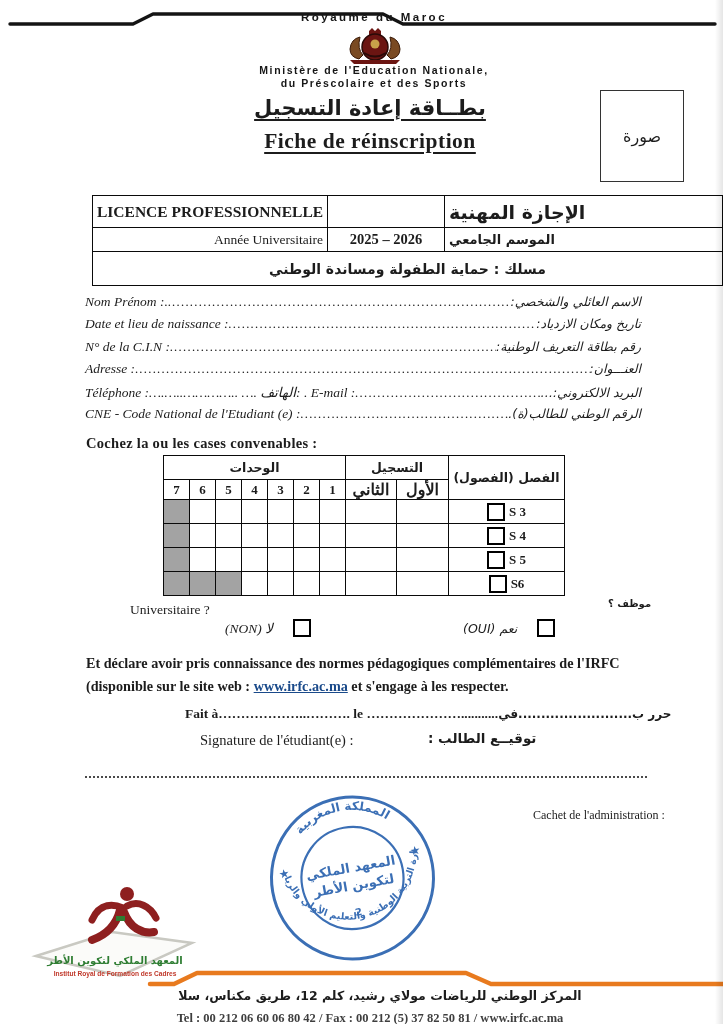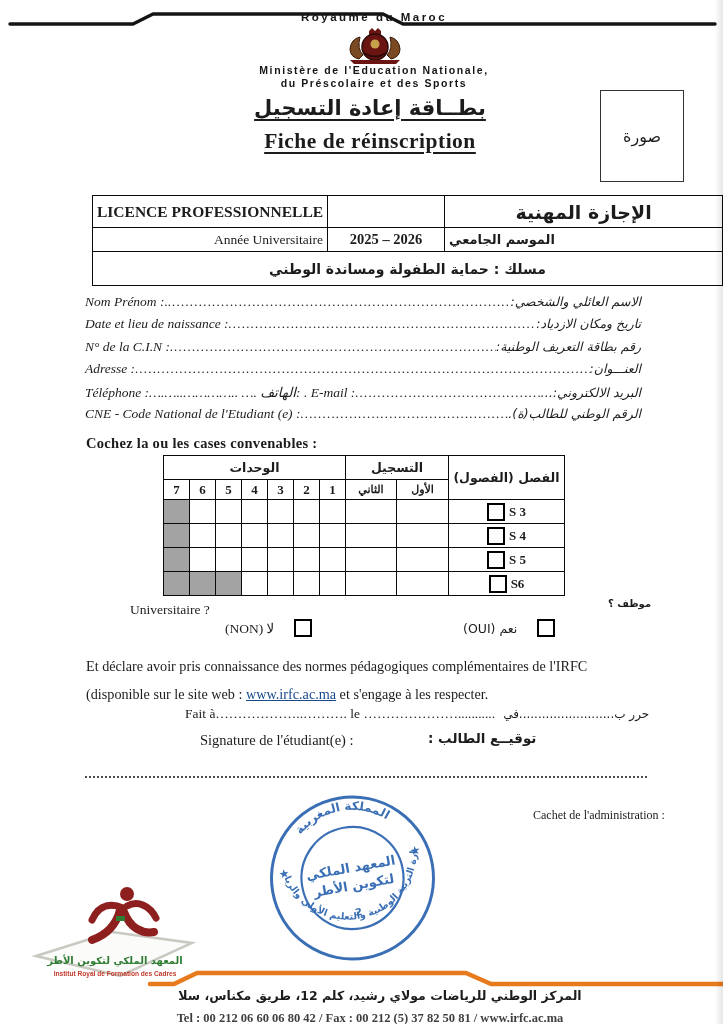--- a/index.html
+++ b/index.html
@@ -22,59 +22,59 @@
   .title-ar u, .title-fr u{text-decoration:underline;text-underline-offset:4px;}
   .title-fr{top:129px;left:0;width:740px;text-align:center;font-weight:bold;
     font-size:21.5px;letter-spacing:0.5px;}
   .photo-box{left:600px;top:90px;width:82px;height:90px;border:1.5px solid #333;
     display:flex;align-items:center;justify-content:center;font-size:16px;}
 
   
   .prog-table{left:60px;top:195px;border-collapse:collapse;table-layout:fixed;margin-left:32px;}
   .prog-table td{border:1.6px solid #0a0a0a;padding:0 4px;overflow:hidden;white-space:nowrap;}
   .pt-name-fr{font-weight:bold;font-size:15.5px;padding-left:6px;}
-  .pt-name-ar{font-weight:bold;font-size:19px;text-align:center;}
+  .pt-name-ar{font-weight:bold;font-size:19px;}
   .pt-year-fr{font-size:13.5px;text-align:right;padding-right:8px;}
   .pt-year-val{font-weight:bold;font-size:14.5px;text-align:center;}
   .pt-year-ar{font-weight:bold;font-size:13px;text-align:left;padding-left:8px;}
   .pt-track{font-weight:bold;font-size:14px;text-align:center;}
 
   
   .fields{left:85px;top:294px;width:556px;font-style:italic;}
   .field-row{display:flex;align-items:baseline;height:22.4px;font-size:13.5px;}
   .ffr{white-space:nowrap;}
   .fill{flex:1;overflow:hidden;white-space:nowrap;letter-spacing:1.2px;font-size:13px;color:#222;}
   .far{white-space:nowrap;font-size:12.5px;font-family:"DejaVu Sans",sans-serif;}
 
   
   .cochez{left:86px;top:435px;font-weight:bold;font-size:14.5px;letter-spacing:0.3px;}
   .units-table{left:163px;top:455px;border-collapse:collapse;table-layout:fixed;}
   .units-table td{border:1.6px solid #0a0a0a;text-align:center;padding:0;overflow:hidden;}
   .ut-h{font-weight:bold;font-size:12.5px;font-family:"DejaVu Sans",sans-serif;height:23px;}
   .ut-num{font-weight:bold;font-size:13px;height:19px;}
-  .ut-reg{font-weight:bold;font-size:11px;font-family:Liberation Sans, sans-serif;height:19px;}
+  .ut-reg{font-weight:bold;font-size:16px;font-family:Liberation Sans, sans-serif;height:19px;}
   .ut-cell{height:23px;}
   .shaded{background:#a3a3a3;}
   .sem-cell{text-align:center;}
   .cbx{display:inline-block;width:14px;height:14px;border:2px solid #000;background:#fff;
     vertical-align:middle;margin-right:4px;}
   .sem-label{font-weight:bold;font-size:13px;vertical-align:middle;}
 
   
   .fonc-fr{left:130px;top:602px;font-size:13.5px;}
   .fonc-ar{left:608px;top:598px;font-size:10px;font-weight:bold;}
-  .opt-row{display:flex;align-items:center;gap:20px;font-size:13.5px;}
+  .opt-row{display:flex;align-items:center;gap:20px;font-size:13.5px;font-style:italic;}
   .opt-no{left:225px;top:619px;}
   .opt-yes{left:463px;top:619px;}
 
   
-  .decl{left:86px;top:652px;width:566px;font-weight:normal;font-size:14.2px;line-height:28px;}
+  .decl{left:86px;top:652px;width:566px;font-weight:bold;font-size:14.2px;line-height:23px;}
   .decl a{color:#1a4a8a;text-decoration:underline;}
 
-  .fait{left:185px;top:706px;width:458px;font-size:13.5px;display:flex;gap:8px;align-items:baseline;white-space:nowrap;}
+  .fait{left:185px;top:706px;width:458px;font-size:13.5px;display:flex;gap:0;align-items:baseline;white-space:nowrap;font-weight:bold;}
   .sig-fr{left:200px;top:732px;font-size:14.5px;}
   .sig-ar{left:428px;top:730px;font-size:13.5px;font-weight:bold;}
 
   .divider{left:85px;top:776px;width:562px;border-top:2px dotted #4a4a4a;height:0;}
   .cachet{left:533px;top:808px;font-size:12px;}
 
   
   .stamp{left:260px;top:788px;transform:rotate(-10deg);}
   .stamp text{font-family:"DejaVu Sans",sans-serif;fill:#3b6fb5;font-weight:bold;}
 

